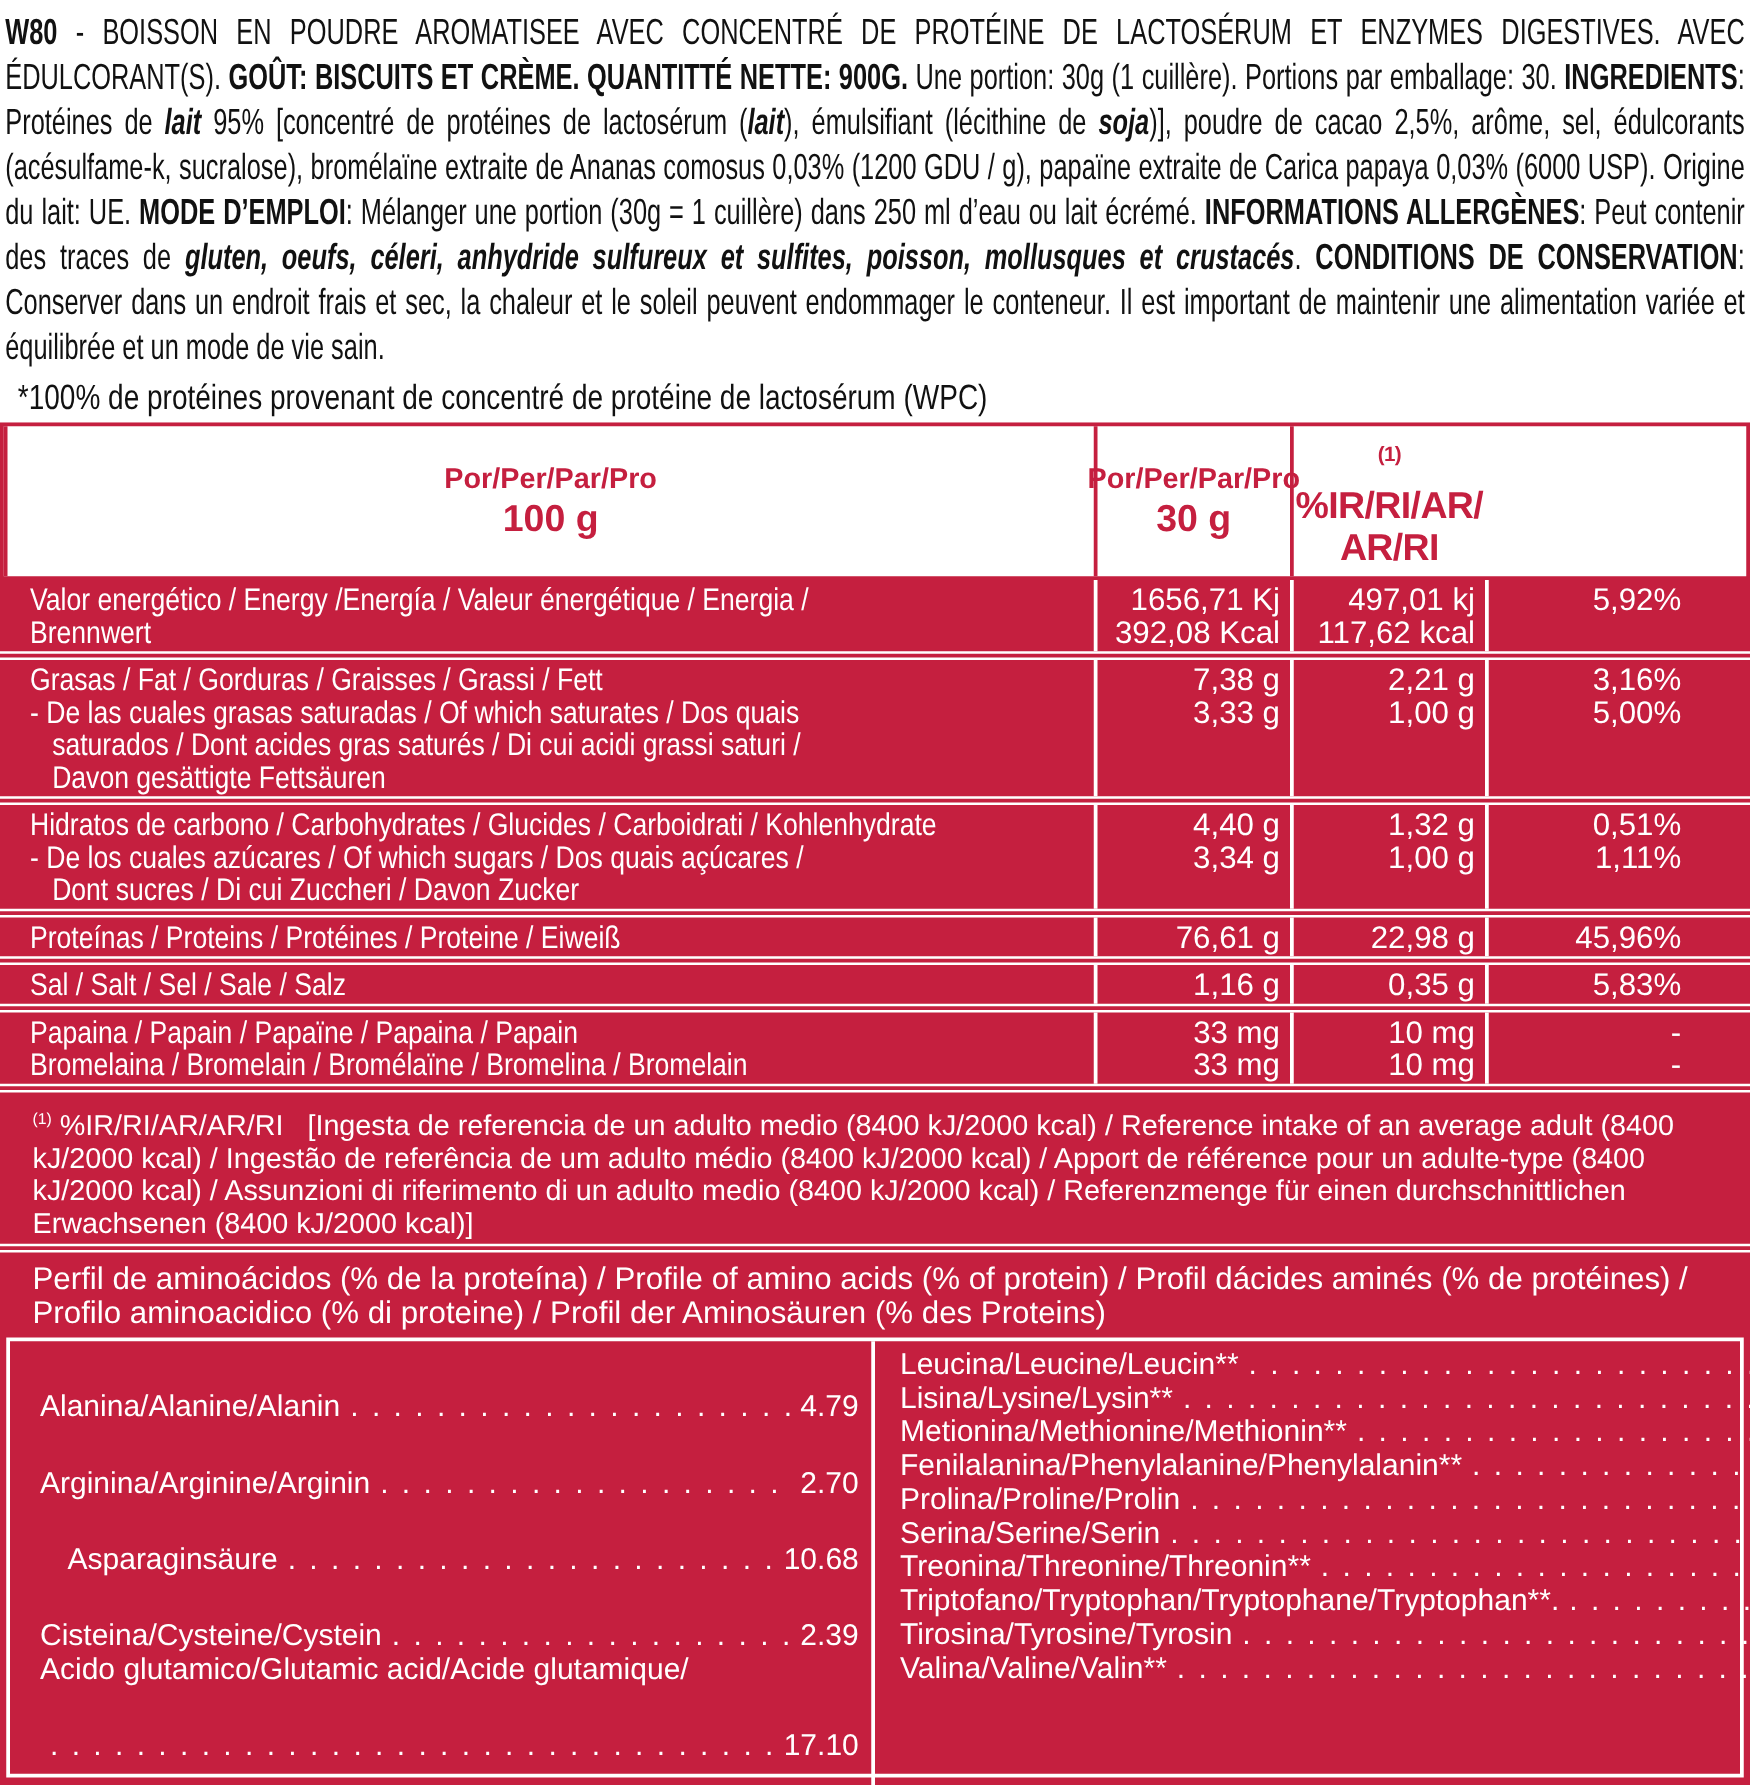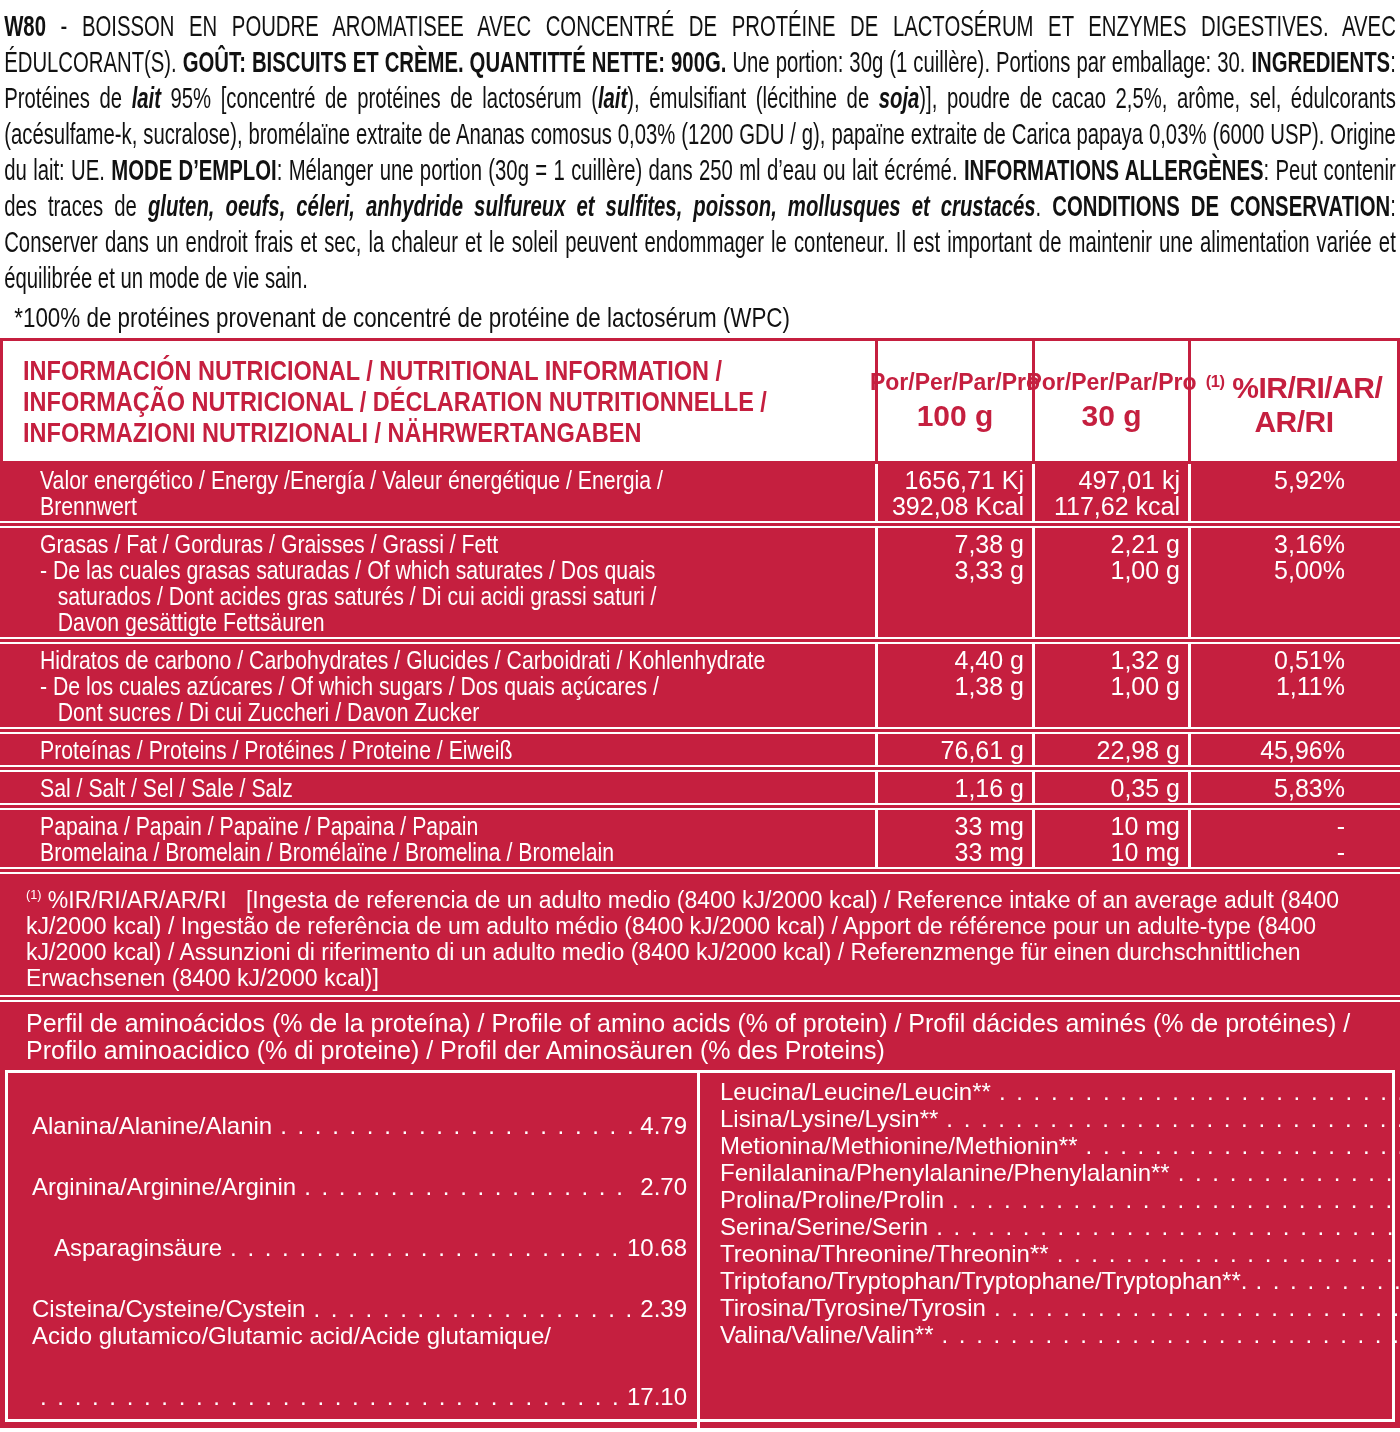--- a/index.html
+++ b/index.html
@@ -41,21 +41,21 @@
   }
   .hc.first{ border-left:none; align-items:flex-start; text-align:left; padding-left:20px; overflow:visible; }
   .h-title{ width:1010px; transform:scaleX(0.84); transform-origin:0 50%; font-size:28px; line-height:31px; }
   .h-small{ font-size:23px; line-height:25px; }
   .h-big{ font-size:30px; line-height:32px; margin-top:5px; }
   .h-ri{ font-size:30px; line-height:34px; letter-spacing:-0.5px; }
   sup{ font-size:0.55em; vertical-align:super; }
 
   .t-row{ display:grid; grid-template-columns:875px 157px 156px 1fr; }
   .cell{ padding:3px 0 2px 0; }
-  .c-label{ padding-left:40px; }
+  .c-label{ padding-left:24px; }
   .squeeze{ transform:scaleX(0.85); transform-origin:0 0; width:117%; white-space:pre; }
   .c-num{ border-left:3px solid #fff; text-align:right; padding-right:8px; }
   .c-ri{ border-left:3px solid #fff; text-align:right; padding-right:55px; }
   .ln{ font-size:25px; line-height:26px; }
   .sep{ height:7px; border-top:2px solid #fff; border-bottom:2px solid #fff; }
 
   .note{ padding:8px 26px 4px 26px; font-size:23px; line-height:26px; white-space:pre-wrap; }
   .perfil{ padding:8px 26px 6px 26px; font-size:25px; line-height:27px; }
 
   .amino{
@@ -75,23 +75,20 @@
 </head>
 <body>
 
 <div class="intro"><span class="b">W80</span><span> - BOISSON EN POUDRE AROMATISEE AVEC CONCENTRÉ DE PROTÉINE DE LACTOSÉRUM ET ENZYMES DIGESTIVES. AVEC ÉDULCORANT(S). </span><span class="b">GOÛT: BISCUITS ET CRÈME. QUANTITTÉ NETTE: 900G.</span><span> Une portion: 30g (1 cuillère). Portions par emballage: 30. </span><span class="b">INGREDIENTS</span><span>: Protéines de </span><span class="b i">lait</span><span> 95% [concentré de protéines de lactosérum (</span><span class="b i">lait</span><span>), émulsifiant (lécithine de </span><span class="b i">soja</span><span>)], poudre de cacao 2,5%, arôme, sel, édulcorants (acésulfame-k, sucralose), bromélaïne extraite de Ananas comosus 0,03% (1200 GDU / g), papaïne extraite de Carica papaya 0,03% (6000 USP). Origine du lait: UE. </span><span class="b">MODE D’EMPLOI</span><span>: Mélanger une portion (30g = 1 cuillère) dans 250 ml d’eau ou lait écrémé. </span><span class="b">INFORMATIONS ALLERGÈNES</span><span>: Peut contenir des traces de </span><span class="b i">gluten, oeufs, céleri, anhydride sulfureux et sulfites, poisson, mollusques et crustacés</span><span>. </span><span class="b">CONDITIONS DE CONSERVATION</span><span>: Conserver dans un endroit frais et sec, la chaleur et le soleil peuvent endommager le conteneur. Il est important de maintenir une alimentation variée et équilibrée et un mode de vie sain.</span></div>
 
 <div class="wpc"> *100% de protéines provenant de concentré de protéine de lactosérum (WPC)</div>
 
 <div class="ntable">
 
   <div class="n-head">
-    <div class="hc first">
-      <div class="h-title">INFORMACIÓN NUTRICIONAL / NUTRITIONAL INFORMATION / INFORMAÇÃO NUTRICIONAL / DÉCLARATION NUTRITIONNELLE / INFORMAZIONI NUTRIZIONALI / NÄHRWERTANGABEN</div>
-    </div>
     <div class="hc">
       <div class="h-small">Por/Per/Par/Pro</div>
       <div class="h-big">100 g</div>
     </div>
     <div class="hc">
       <div class="h-small">Por/Per/Par/Pro</div>
       <div class="h-big">30 g</div>
     </div>
     <div class="hc">
       <div class="h-ri"><sup>(1)</sup><span> %IR/RI/AR/</span></div>
@@ -134,21 +131,21 @@
           <div class="ln">5,00%</div>
         </div>
       </div>
       <div class="sep"></div>
       <div class="t-row">
         <div class="cell c-label">
           <div class="squeeze"><div class="ln">Hidratos de carbono / Carbohydrates / Glucides / Carboidrati / Kohlenhydrate</div><div class="ln">- De los cuales azúcares / Of which sugars / Dos quais açúcares /</div><div class="ln">   Dont sucres / Di cui Zuccheri / Davon Zucker</div></div>
         </div>
         <div class="cell c-num">
           <div class="ln">4,40 g</div>
-          <div class="ln">1,38 g</div>
+          <div class="ln">3,34 g</div>
         </div>
         <div class="cell c-num">
           <div class="ln">1,32 g</div>
           <div class="ln">1,00 g</div>
         </div>
         <div class="cell c-ri">
           <div class="ln">0,51%</div>
           <div class="ln">1,11%</div>
         </div>
       </div>

